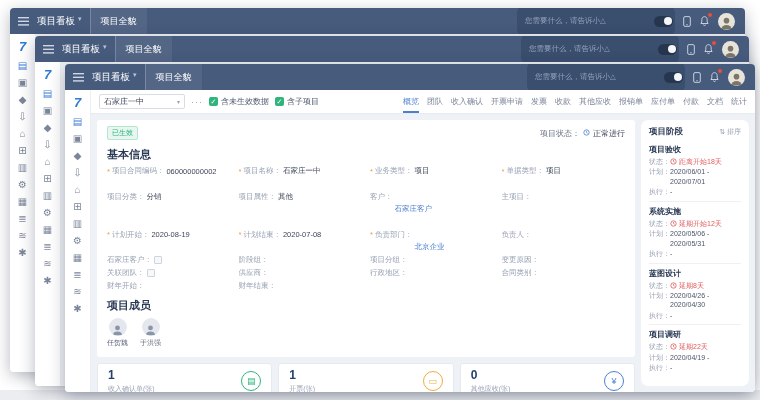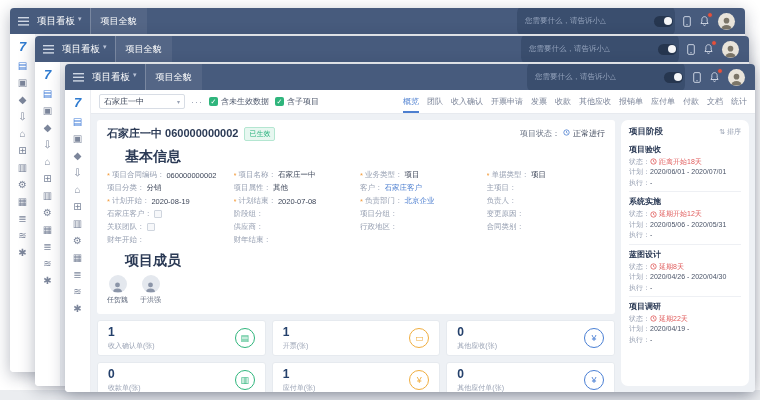--- a/index.html
+++ b/index.html
@@ -61,45 +61,45 @@
   .left-col{flex:1;display:flex;flex-direction:column;gap:6px;min-width:0;}
   .panel{background:#fff;border-radius:3px;}
   .main-panel{padding:6px 10px 8px;flex:none;}
   .title-row{display:flex;align-items:center;gap:6px;}
   .ptitle{font-size:11px;font-weight:bold;color:#2b3a55;white-space:nowrap;}
   .pbadge{font-size:7px;color:#27b17c;background:#e7f7f0;border:1px solid #b4e6d1;border-radius:2px;
           padding:1px 4px;flex:none;}
   .t-spacer{flex:1;}
   .pstatus{display:flex;align-items:center;gap:3px;font-size:8px;color:#6b7485;white-space:nowrap;}
   .status-val{color:#3c4558;}
-  .sec-title{font-size:14px;font-weight:bold;color:#2b3a55;margin:7px 18px 4px;}
+  .sec-title{font-size:11px;font-weight:bold;color:#2b3a55;margin:7px 0 4px;}
   .fgrid{display:grid;grid-template-columns:repeat(4,1fr);gap:3px 8px;}
   .field{display:flex;align-items:center;gap:2px;font-size:7.5px;min-height:9.5px;white-space:nowrap;overflow:hidden;}
   .req{color:#f39c3d;flex:none;}
   .fl{color:#98a1b3;flex:none;}
   .fv{color:#3c4558;overflow:hidden;text-overflow:ellipsis;}
-  .fv.link{color:#4d7fd0;cursor:pointer;}
+  .fv.link{color:#4d7fd0;cursor:pointer;margin-top:25px;}
   .fcb{width:8px;height:8px;border:1px solid #cfd5de;border-radius:1px;background:#f7f8fa;flex:none;cursor:pointer;}
   .members{display:flex;gap:12px;padding:1px 0;}
   .member{display:flex;flex-direction:column;align-items:center;gap:2px;cursor:pointer;}
   .mavatar{width:18px;height:18px;border-radius:50%;background:#e4e8ee;display:flex;
            align-items:flex-end;justify-content:center;overflow:hidden;}
   .mname{font-size:7px;color:#5a6478;}
   .stats{display:grid;grid-template-columns:repeat(3,1fr);gap:6px;}
   .tile{background:#fff;border:1px solid #e6eaef;border-radius:3px;display:flex;align-items:center;
         justify-content:space-between;padding:6px 10px;height:36px;cursor:pointer;}
   .num{font-size:12px;font-weight:bold;color:#24406b;line-height:1;}
   .tl{font-size:7px;color:#9aa3b5;margin-top:3px;white-space:nowrap;}
   .ring{width:20px;height:20px;border-radius:50%;display:flex;align-items:center;justify-content:center;
         font-size:9px;flex:none;}
   .ring.green{border:1.5px solid #2fb57c;color:#2fb57c;}
   .ring.yellow{border:1.5px solid #f0ad3e;color:#f0ad3e;}
   .ring.blue{border:1.5px solid #4a7fd4;color:#4a7fd4;}
 
-  .right-col{width:128px;flex:none;padding:6px 8px;overflow:hidden;display:flex;flex-direction:column;border-radius:7px;}
+  .right-col{width:108px;flex:none;padding:6px 8px;overflow:hidden;display:flex;flex-direction:column;border-radius:7px;}
   .phead{display:flex;align-items:center;justify-content:space-between;margin-bottom:2px;flex:none;}
   .ph-title{font-size:8.5px;font-weight:bold;color:#2b3a55;}
   .ph-sort{display:flex;align-items:center;gap:2px;font-size:7px;color:#98a1b3;cursor:pointer;}
   .sort-ic{font-size:7px;}
   .phase-list{flex:1;overflow:hidden;}
   .phase{padding:4px 0;border-bottom:1px solid #eef0f4;cursor:pointer;}
   .phase:last-child{border-bottom:none;}
   .pname{font-size:8px;font-weight:bold;color:#2b3a55;margin-bottom:2px;}
   .prow{display:flex;align-items:flex-start;font-size:7px;line-height:1.35;margin-top:1px;}
   .plabel{color:#98a1b3;flex:none;}
@@ -337,21 +337,20 @@
               <span class="tab">应付单</span>
               <span class="tab">付款</span>
               <span class="tab">文档</span>
               <span class="tab">统计</span>
             </div>
         </div>
         <div class="content">
           <div class="left-col">
             <div class="panel main-panel">
               <div class="title-row">
-                <span class="ptitle">石家庄一中 060000000002</span>
                 <span class="pbadge">已生效</span>
                 <span class="t-spacer"></span>
                 <span class="pstatus">
                   <span>项目状态：</span>
                   <span class="clock-blue"><svg viewBox="0 0 12 12" width="7" height="7" style="flex:none">
                         <circle cx="6" cy="6" r="4.6" fill="none" stroke="#4d7fd0" stroke-width="1.4"></circle>
                         <path d="M6 3.4 L6 6 L8 7.3" fill="none" stroke="#4d7fd0" stroke-width="1.3"></path>
                       </svg></span>
                   <span class="status-val">正常进行</span>
                 </span>

